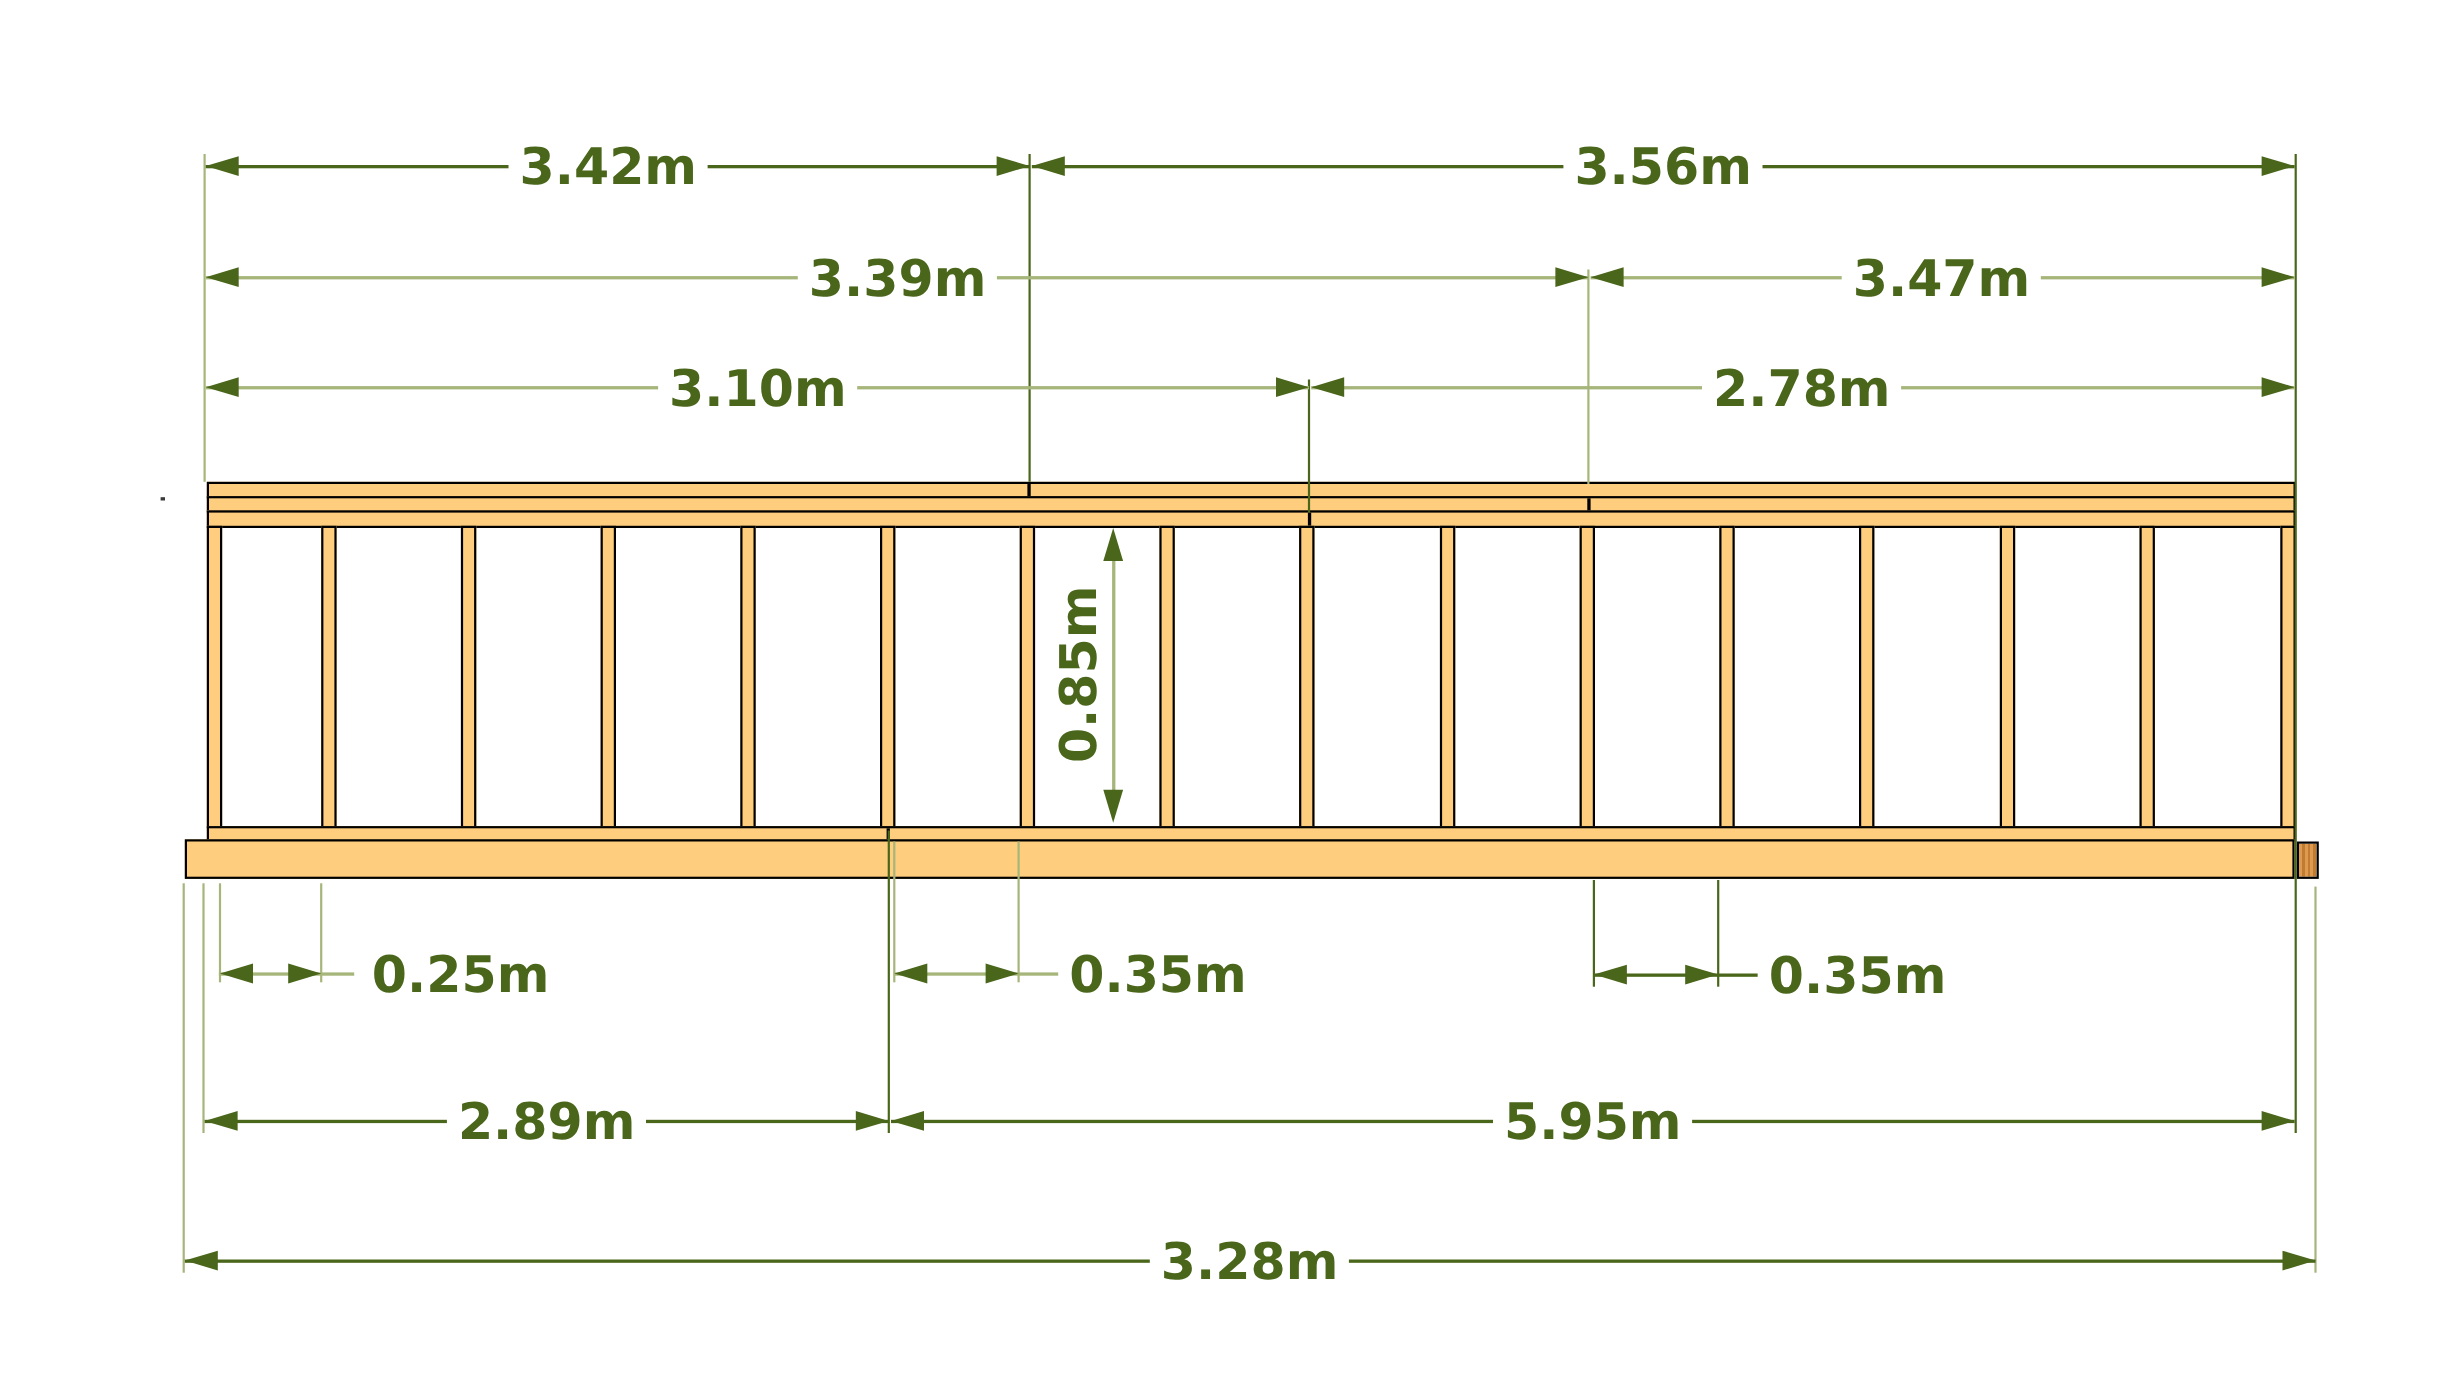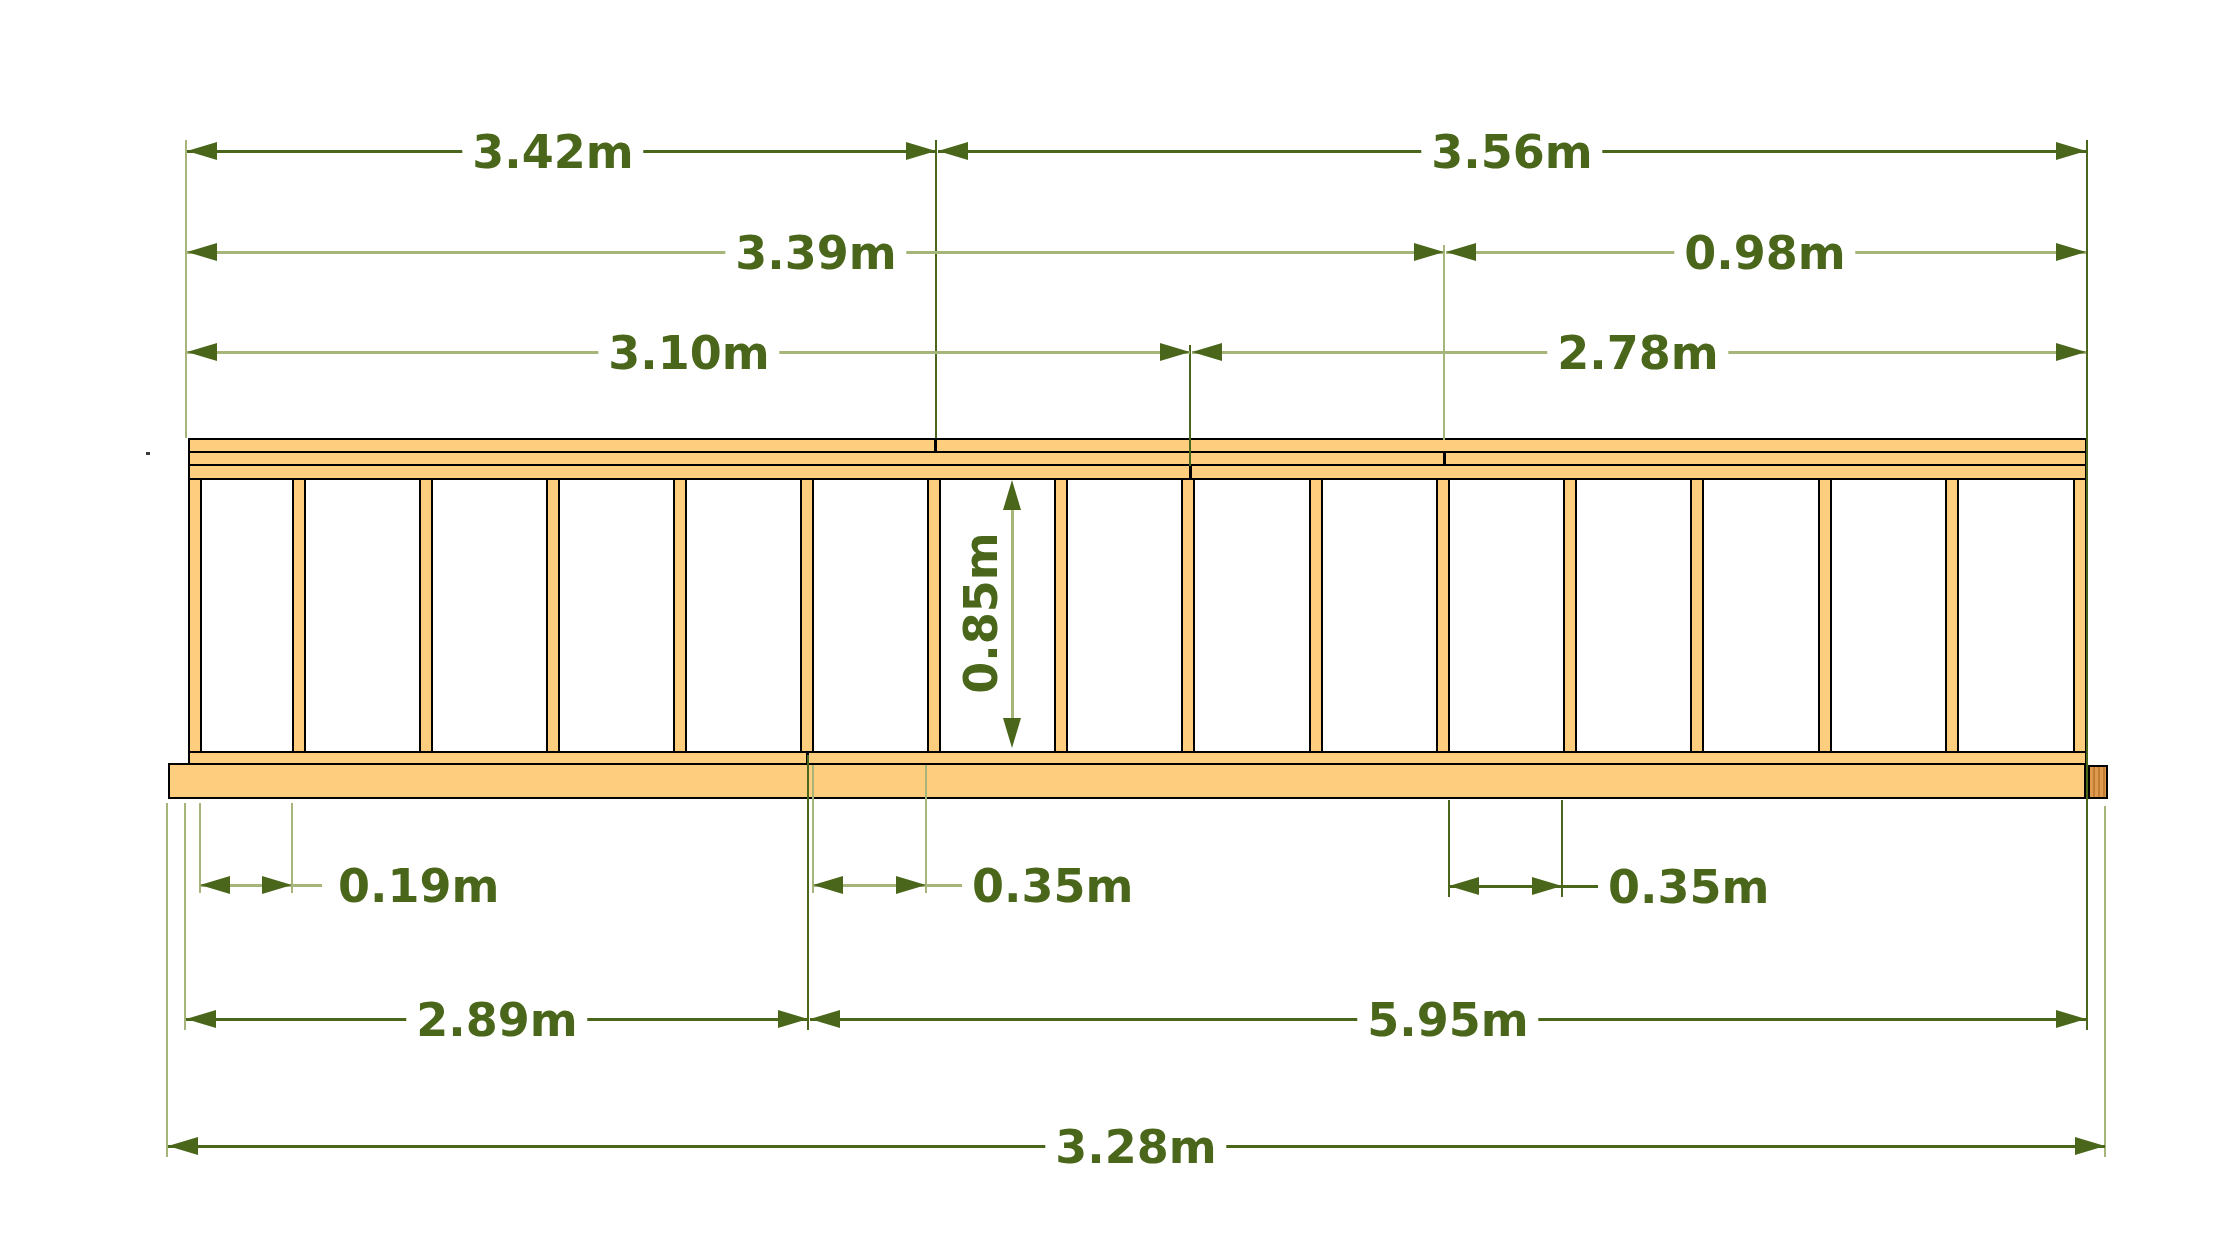--- a/index.html
+++ b/index.html
@@ -85,40 +85,40 @@
   <div class="lbl" style="left:553px;top:152px;">3.42m</div>
   <div class="lbl" style="left:1512px;top:152px;">3.56m</div>
 
   <div class="hl pale" style="left:187px;top:251px;width:1257px;"></div>
   <div class="ar ar-l" style="left:187px;top:243px;"></div>
   <div class="ar ar-r" style="left:1414px;top:243px;"></div>
   <div class="hl pale" style="left:1446px;top:251px;width:640px;"></div>
   <div class="ar ar-l" style="left:1446px;top:243px;"></div>
   <div class="ar ar-r" style="left:2056px;top:243px;"></div>
   <div class="lbl" style="left:816px;top:253px;">3.39m</div>
-  <div class="lbl" style="left:1765px;top:253px;">0.98m</div>
+  <div class="lbl" style="left:1765px;top:253px;">3.47m</div>
 
   <div class="hl pale" style="left:187px;top:351px;width:1003px;"></div>
   <div class="ar ar-l" style="left:187px;top:343px;"></div>
   <div class="ar ar-r" style="left:1160px;top:343px;"></div>
   <div class="hl pale" style="left:1192px;top:351px;width:894px;"></div>
   <div class="ar ar-l" style="left:1192px;top:343px;"></div>
   <div class="ar ar-r" style="left:2056px;top:343px;"></div>
   <div class="lbl" style="left:689px;top:353px;">3.10m</div>
   <div class="lbl" style="left:1638px;top:353px;">2.78m</div>
 
   <div class="vl pale" style="left:1011px;top:500px;height:228px;width:3px;"></div>
   <div class="ar ar-u" style="left:1003px;top:480px;"></div>
   <div class="ar ar-d" style="left:1003px;top:718px;"></div>
   <div class="lbl lbl-rot" style="left:981px;top:613px;">0.85m</div>
 
   <div class="hl pale" style="left:199px;top:884px;width:123px;"></div>
   <div class="ar ar-l" style="left:200px;top:876px;"></div>
   <div class="ar ar-r" style="left:262px;top:876px;"></div>
-  <div class="lbl lbl-left" style="left:328px;top:886px;">0.19m</div>
+  <div class="lbl lbl-left" style="left:328px;top:886px;">0.25m</div>
 
   <div class="hl pale" style="left:813px;top:884px;width:150px;"></div>
   <div class="ar ar-l" style="left:813px;top:876px;"></div>
   <div class="ar ar-r" style="left:896px;top:876px;"></div>
   <div class="lbl lbl-left" style="left:962px;top:886px;">0.35m</div>
 
   <div class="hl dark" style="left:1449px;top:885px;width:149px;"></div>
   <div class="ar ar-l" style="left:1449px;top:877px;"></div>
   <div class="ar ar-r" style="left:1532px;top:877px;"></div>
   <div class="lbl lbl-left" style="left:1598px;top:887px;">0.35m</div>

